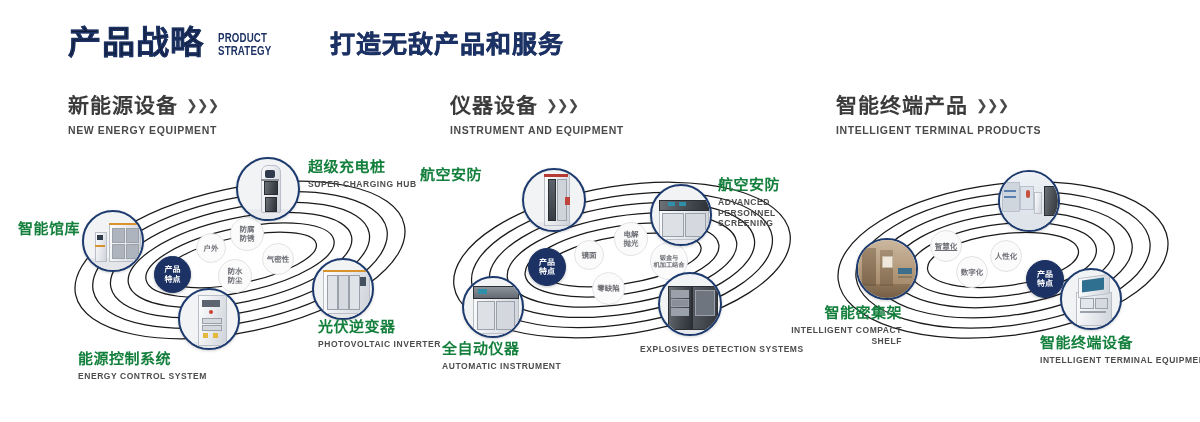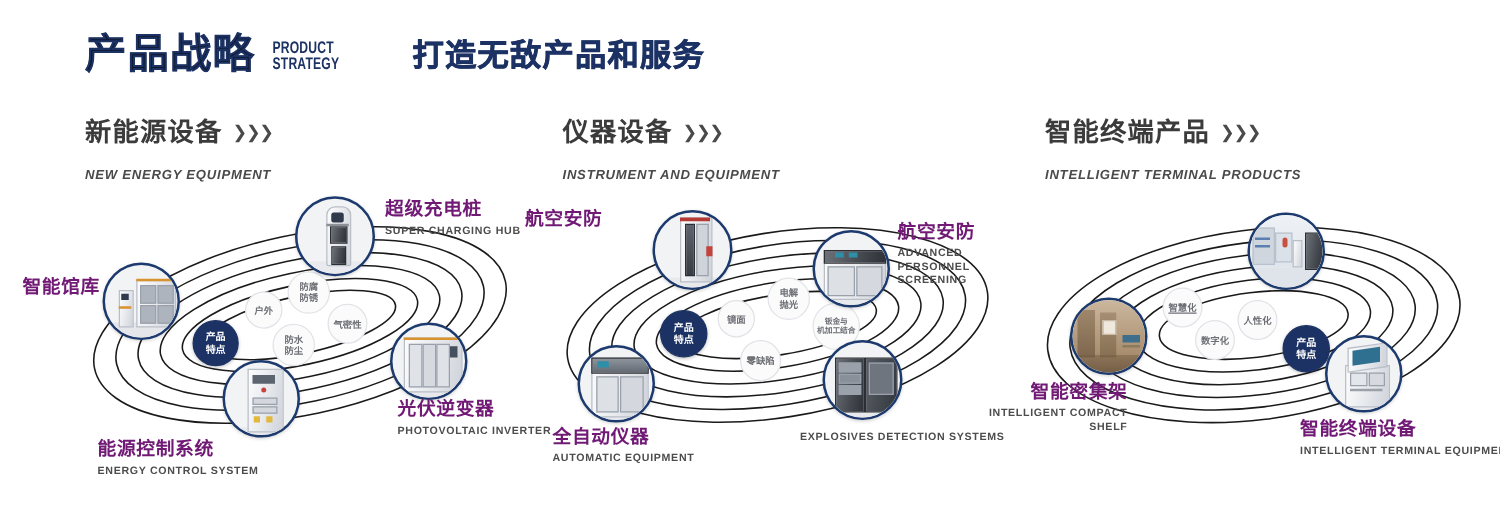--- a/index.html
+++ b/index.html
@@ -43,24 +43,23 @@
   .sec-cn{
     font-size:21px;font-weight:bold;color:#3b3b3b;line-height:1;
     letter-spacing:1px;white-space:nowrap;
     font-family:"DejaVu Sans","Liberation Sans",sans-serif;
   }
   .sec-arrows{
     display:inline-block;margin-left:8px;color:#4a4a4a;
     font-size:14px;letter-spacing:-1px;font-weight:bold;vertical-align:3px;
   }
   .sec-en{
-    margin-top:17px;font-size:10.5px;font-weight:bold;color:#4a4a4a;
+    margin-top:7px;font-size:10.5px;font-weight:bold;color:#4a4a4a;
     letter-spacing:.6px;white-space:nowrap;
     font-family:"Liberation Sans",sans-serif;
-    font-style:italic;
   }
 
   
   .orbit-sys{position:absolute;}
   .rings{position:absolute;left:0;top:0;}
   .rings svg{display:block;overflow:visible;}
 
   
   .bubble{
     position:absolute;border-radius:50%;
@@ -84,23 +83,23 @@
   }
   .feat.core{
     background:#1c3264;border:1px solid #1c3264;color:#ffffff;
     font-size:8px;line-height:9.5px;
     box-shadow:0 1px 3px rgba(0,0,0,.25);
   }
 
   
   .lbl{position:absolute;white-space:nowrap;}
   .lbl .cn{
-    font-size:15px;font-weight:bold;color:#701a75;line-height:1;
+    font-size:15px;font-weight:bold;color:#15803d;line-height:1;
     letter-spacing:.5px;
-    font-family:Liberation Sans, sans-serif;
+    font-family:Liberation Serif, serif;
   }
   .lbl .en{
     margin-top:4px;font-size:8.5px;font-weight:bold;color:#4d4d4d;
     letter-spacing:.55px;line-height:10.5px;
     font-family:"Liberation Sans",sans-serif;
   }
   .lbl.right{text-align:right;}
   .cab{position:absolute;background:linear-gradient(100deg,#fcfcfd 0%,#e8eaee 48%,#cfd3da 100%);border:1px solid #b9bec7;}
   .cab.dark{background:linear-gradient(100deg,#6d7178 0%,#474b52 55%,#2e3238 100%);border-color:#2b2e33;}
   .pane{position:absolute;background:#aeb4bd;border:1px solid #9aa1ab;}
@@ -306,21 +305,21 @@
         <div class="floor" style="left:0;top:52px;width:62px;height:10px;background:#e7e9ec;"></div>
         <div class="cab" style="left:9px;top:8px;width:44px;height:46px;"></div>
         <div class="cab dark" style="left:9px;top:8px;width:44px;height:11px;background:linear-gradient(180deg,#8e949c,#646a73);"></div>
         <div class="scr cy" style="left:14px;top:11px;width:9px;height:5px;"></div>
         <div class="pane" style="left:13px;top:23px;width:16px;height:27px;background:#dde1e6;"></div>
         <div class="pane" style="left:32px;top:23px;width:17px;height:27px;background:#d4d8de;"></div>
       </div>
     </div>
     <div class="lbl" style="left:10px;top:182px;">
       <div class="cn">全自动仪器</div>
-      <div class="en">AUTOMATIC EQUIPMENT</div>
+      <div class="en">AUTOMATIC INSTRUMENT</div>
     </div>
 
     <div class="bubble" style="left:226px;top:112px;width:64px;height:64px;">
       <div class="art">
         <div class="floor" style="left:0;top:52px;width:64px;height:12px;background:#e7e9ec;"></div>
         <div class="cab dark" style="left:8px;top:12px;width:22px;height:42px;"></div>
         <div class="cab dark" style="left:32px;top:12px;width:24px;height:42px;background:linear-gradient(100deg,#585d65,#33373d);"></div>
         <div class="pane" style="left:11px;top:16px;width:16px;height:6px;background:#9aa1aa;"></div>
         <div class="pane" style="left:11px;top:25px;width:16px;height:6px;background:#8a9099;"></div>
         <div class="pane" style="left:11px;top:34px;width:16px;height:6px;background:#9aa1aa;"></div>

